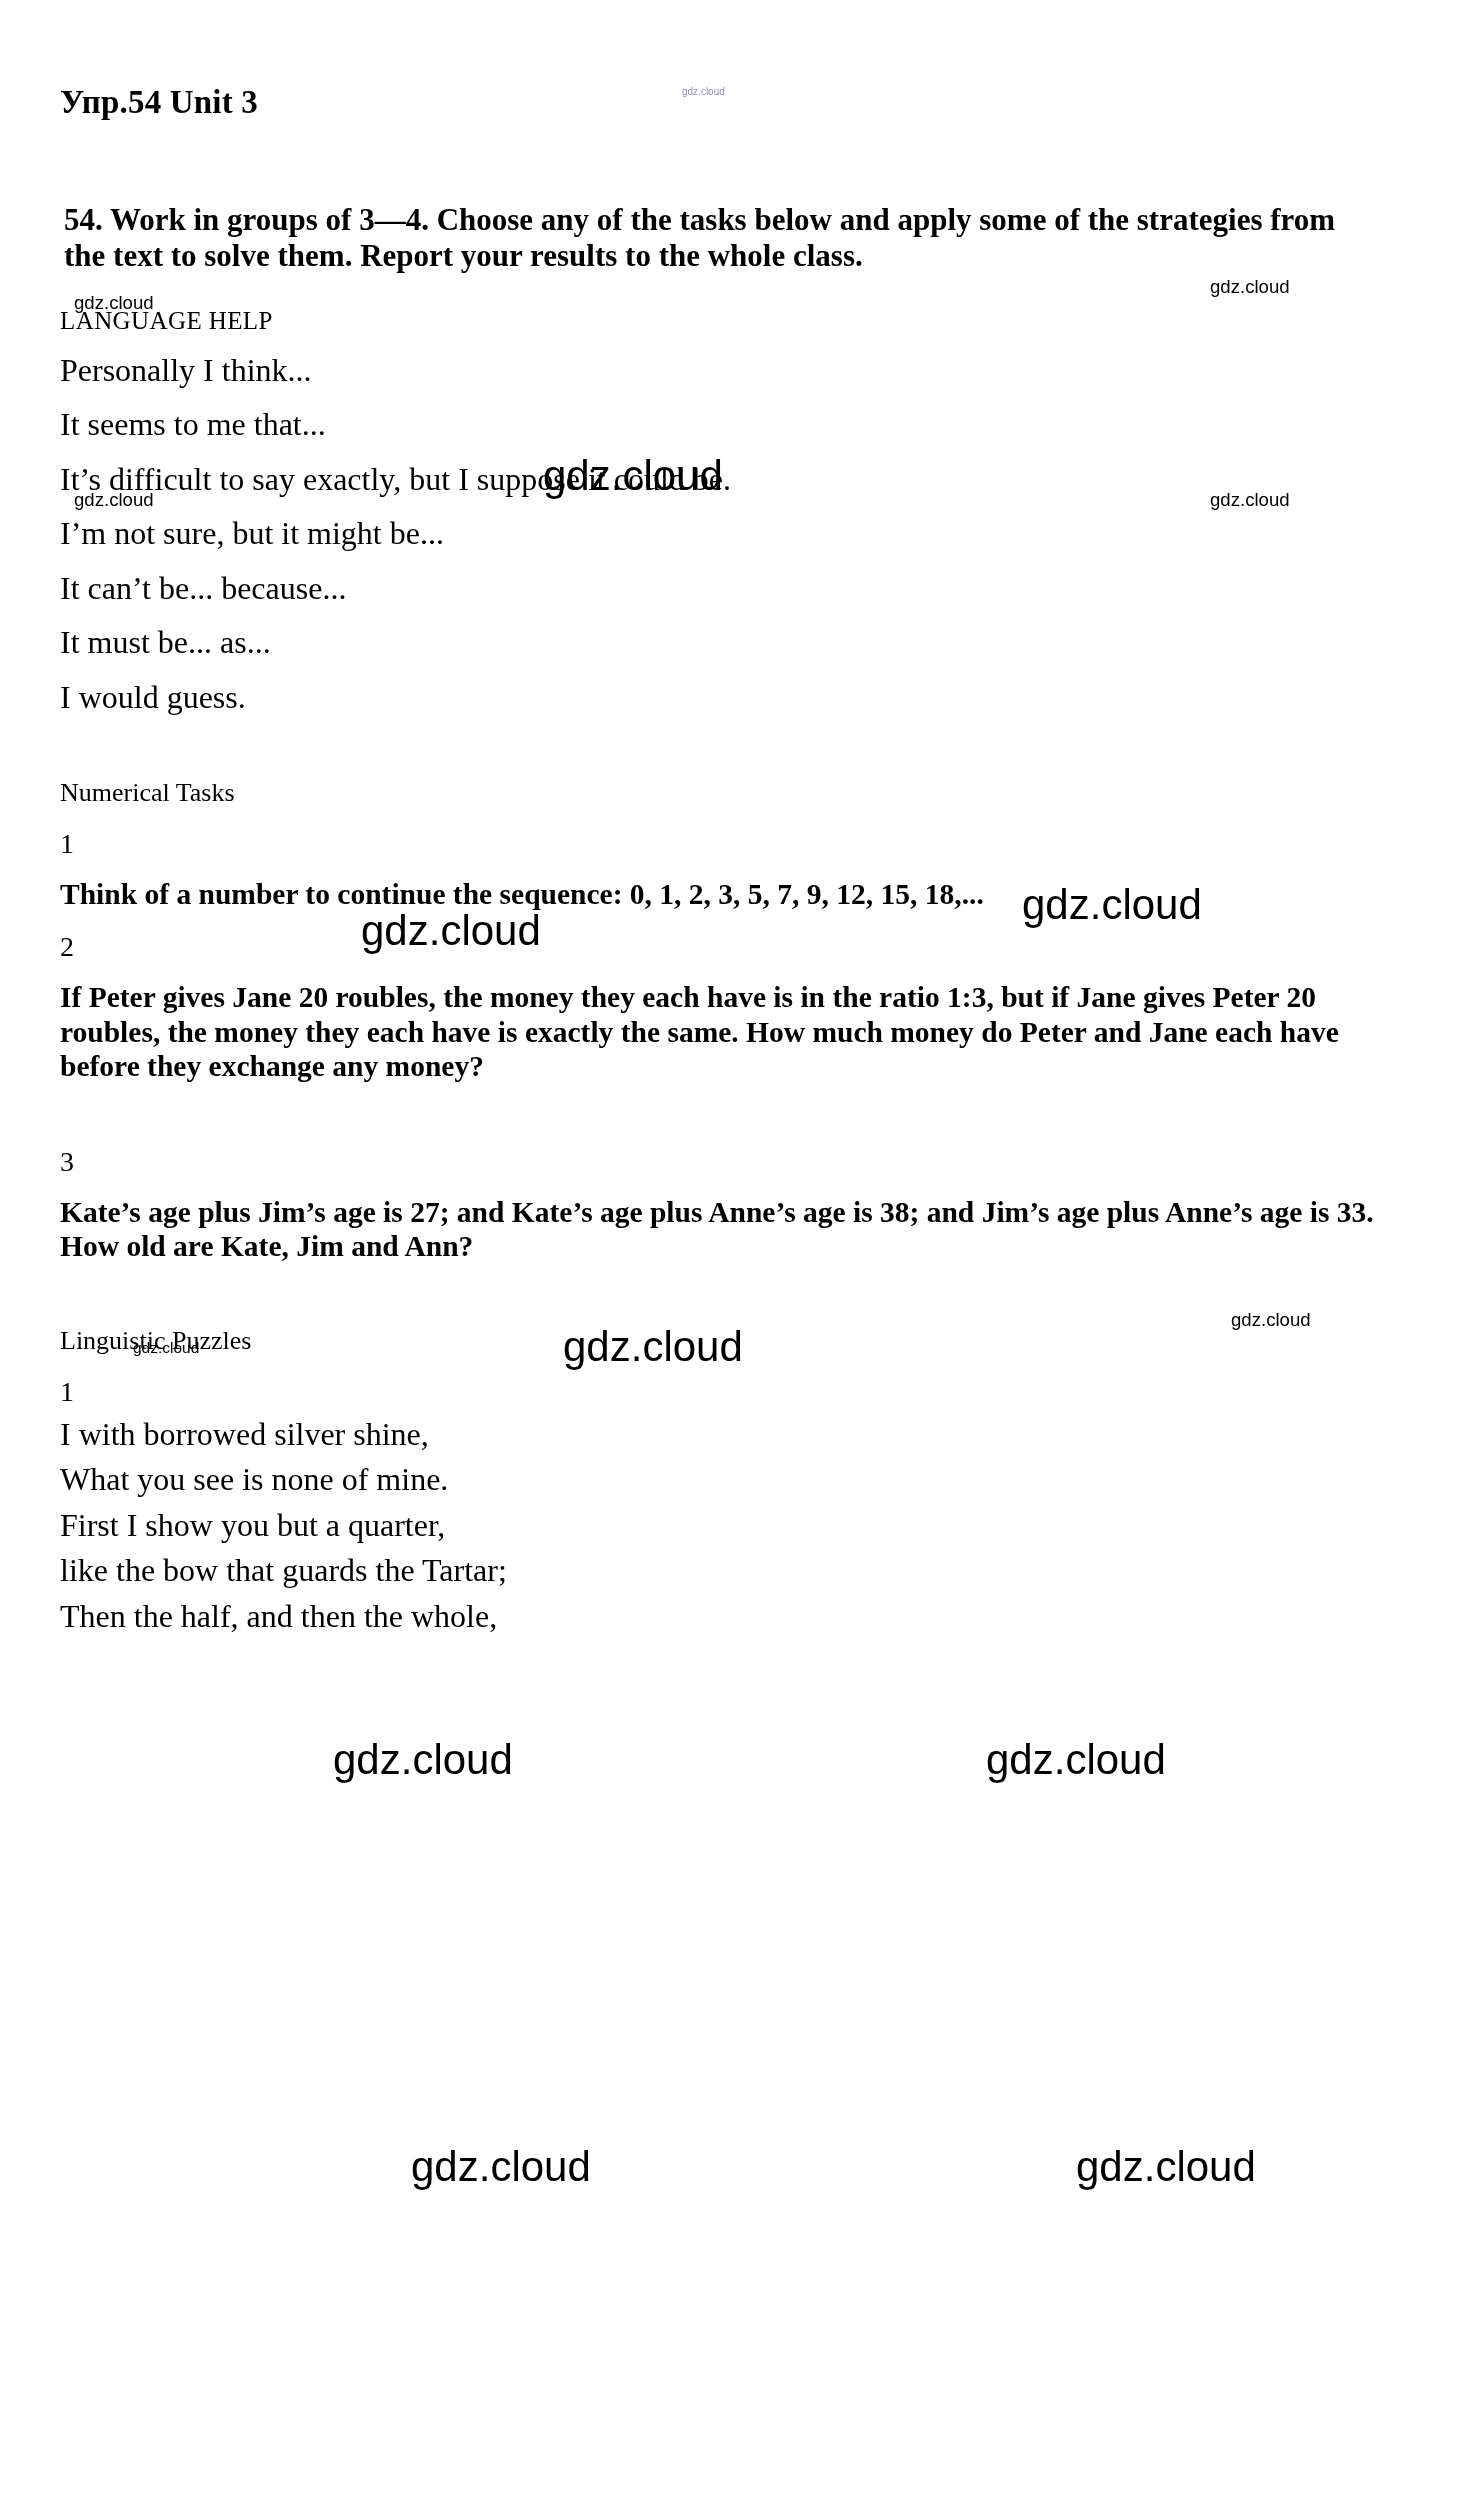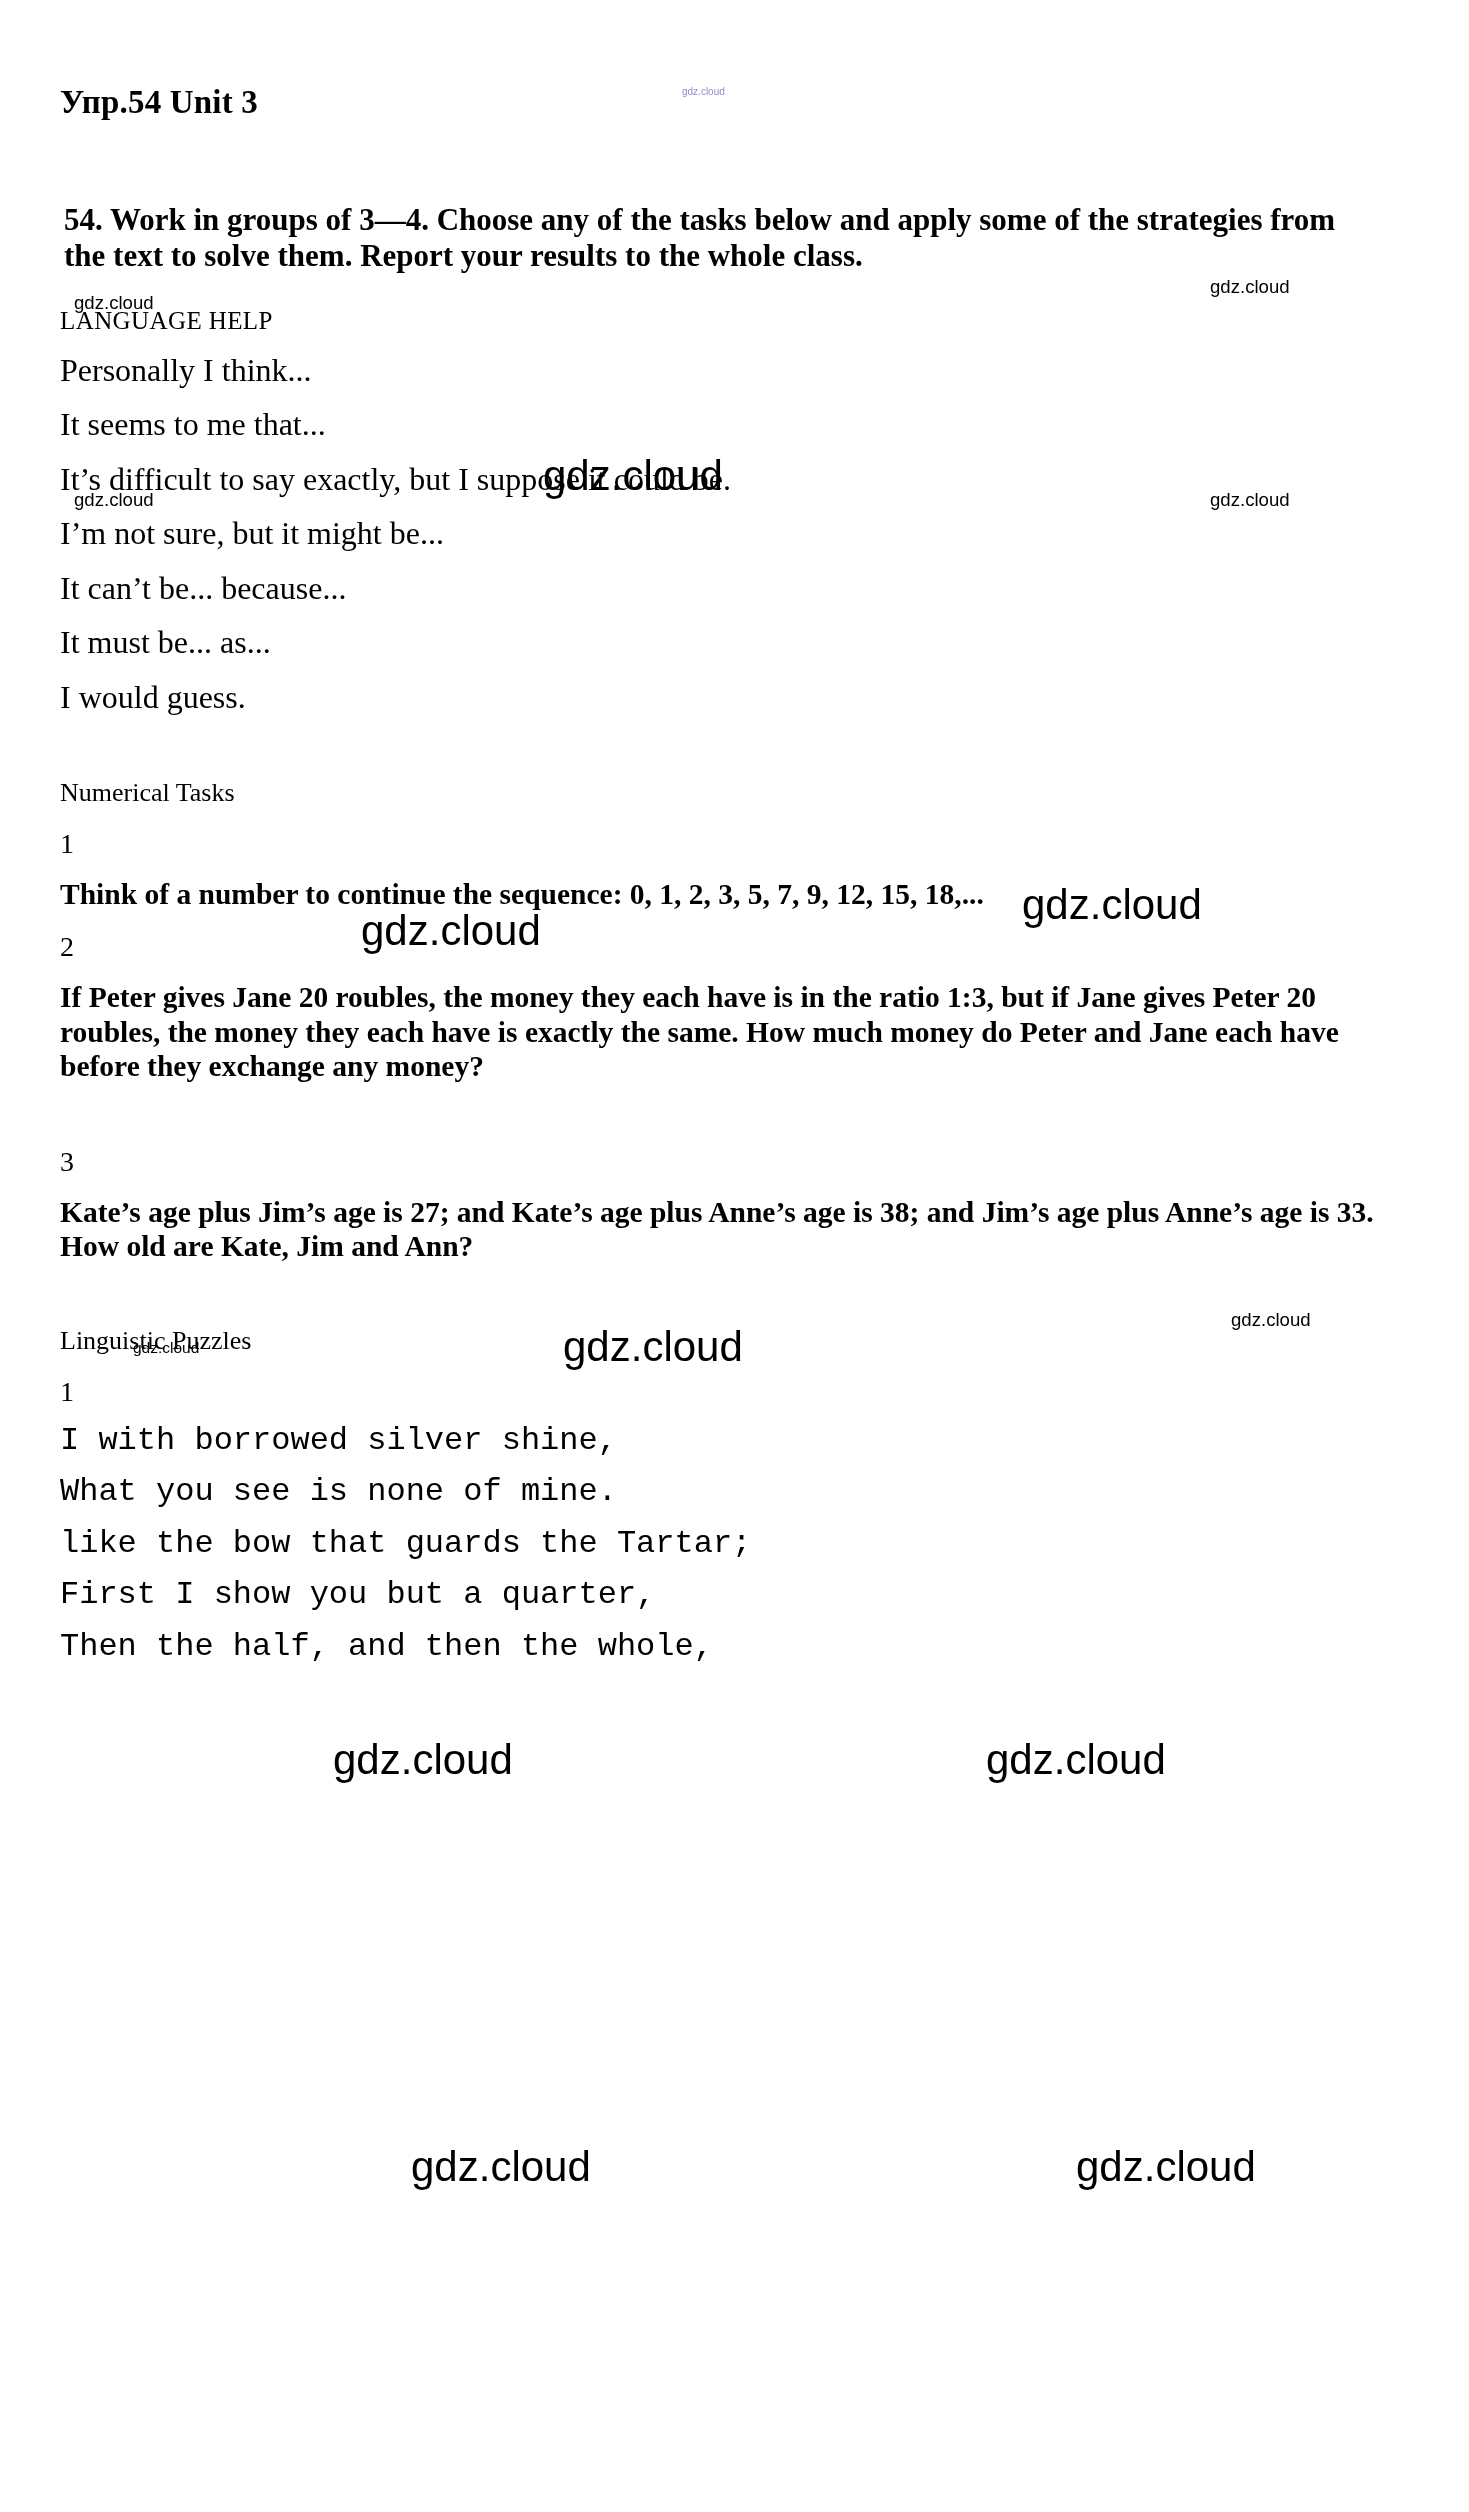--- a/index.html
+++ b/index.html
@@ -50,22 +50,21 @@
     font-weight: normal;
     letter-spacing: 0.4px;
     margin: 33px 0 0 0;
   }
   .line {
     font-size: 32px;
     line-height: 1.17;
     margin: 17px 0 0 0;
   }
   .line.tight {
-    margin-top: 14px;
-    font-family: Liberation Mono, monospace;
+    margin-top: 8px;
   }
   .para {
     font-size: 29.5px;
     line-height: 1.17;
     margin: 17px 0 0 0;
     width: 1318px;
     font-weight: bold;
   }
   .blocklabel {
     font-size: 26px;
@@ -124,22 +123,22 @@
     <div class="para">If Peter gives Jane 20 roubles, the money they each have is in the ratio 1:3, but if Jane gives Peter 20 roubles, the money they each have is exactly the same. How much money do Peter and Jane each have before they exchange any money?</div>
 
     <div class="num" style="margin-top:62px">3</div>
     <div class="para">Kate’s age plus Jim’s age is 27; and Kate’s age plus Anne’s age is 38; and Jim’s age plus Anne’s age is 33. How old are Kate, Jim and Ann?</div>
 
     <div class="blocklabel">Linguistic Puzzles</div>
 
     <div class="num">1</div>
     <div class="line tight">I with borrowed silver shine,</div>
     <div class="line tight">What you see is none of mine.</div>
+    <div class="line tight">First I show you but a quarter,</div>
     <div class="line tight">like the bow that guards the Tartar;</div>
-    <div class="line tight">First I show you but a quarter,</div>
     <div class="line tight">Then the half, and then the whole,</div>
 
     <div class="gap-small"></div>
   </div>
 
   <div class="wm-layer" id="wm-layer">
       <div class="wm small" style="left: 74px; top: 208px;">gdz.cloud</div>
       <div class="wm small" style="left: 1210px; top: 192px;">gdz.cloud</div>
       <div class="wm small" style="left: 74px; top: 405px;">gdz.cloud</div>
       <div class="wm big" style="left: 543px; top: 368px;">gdz.cloud</div>

